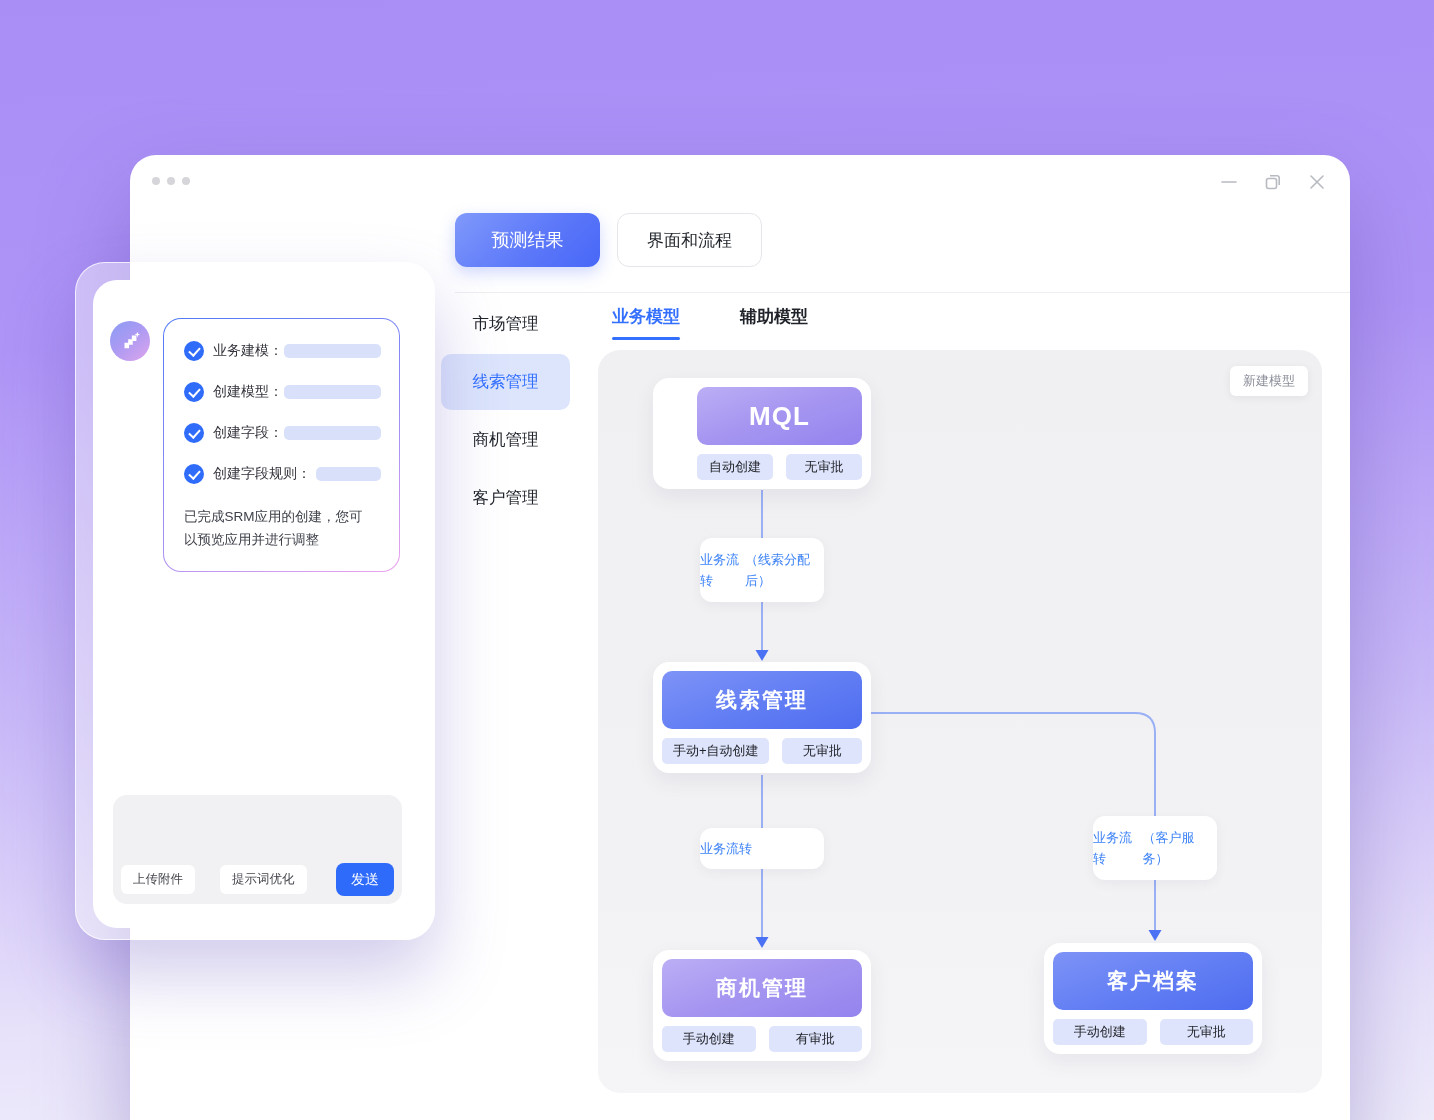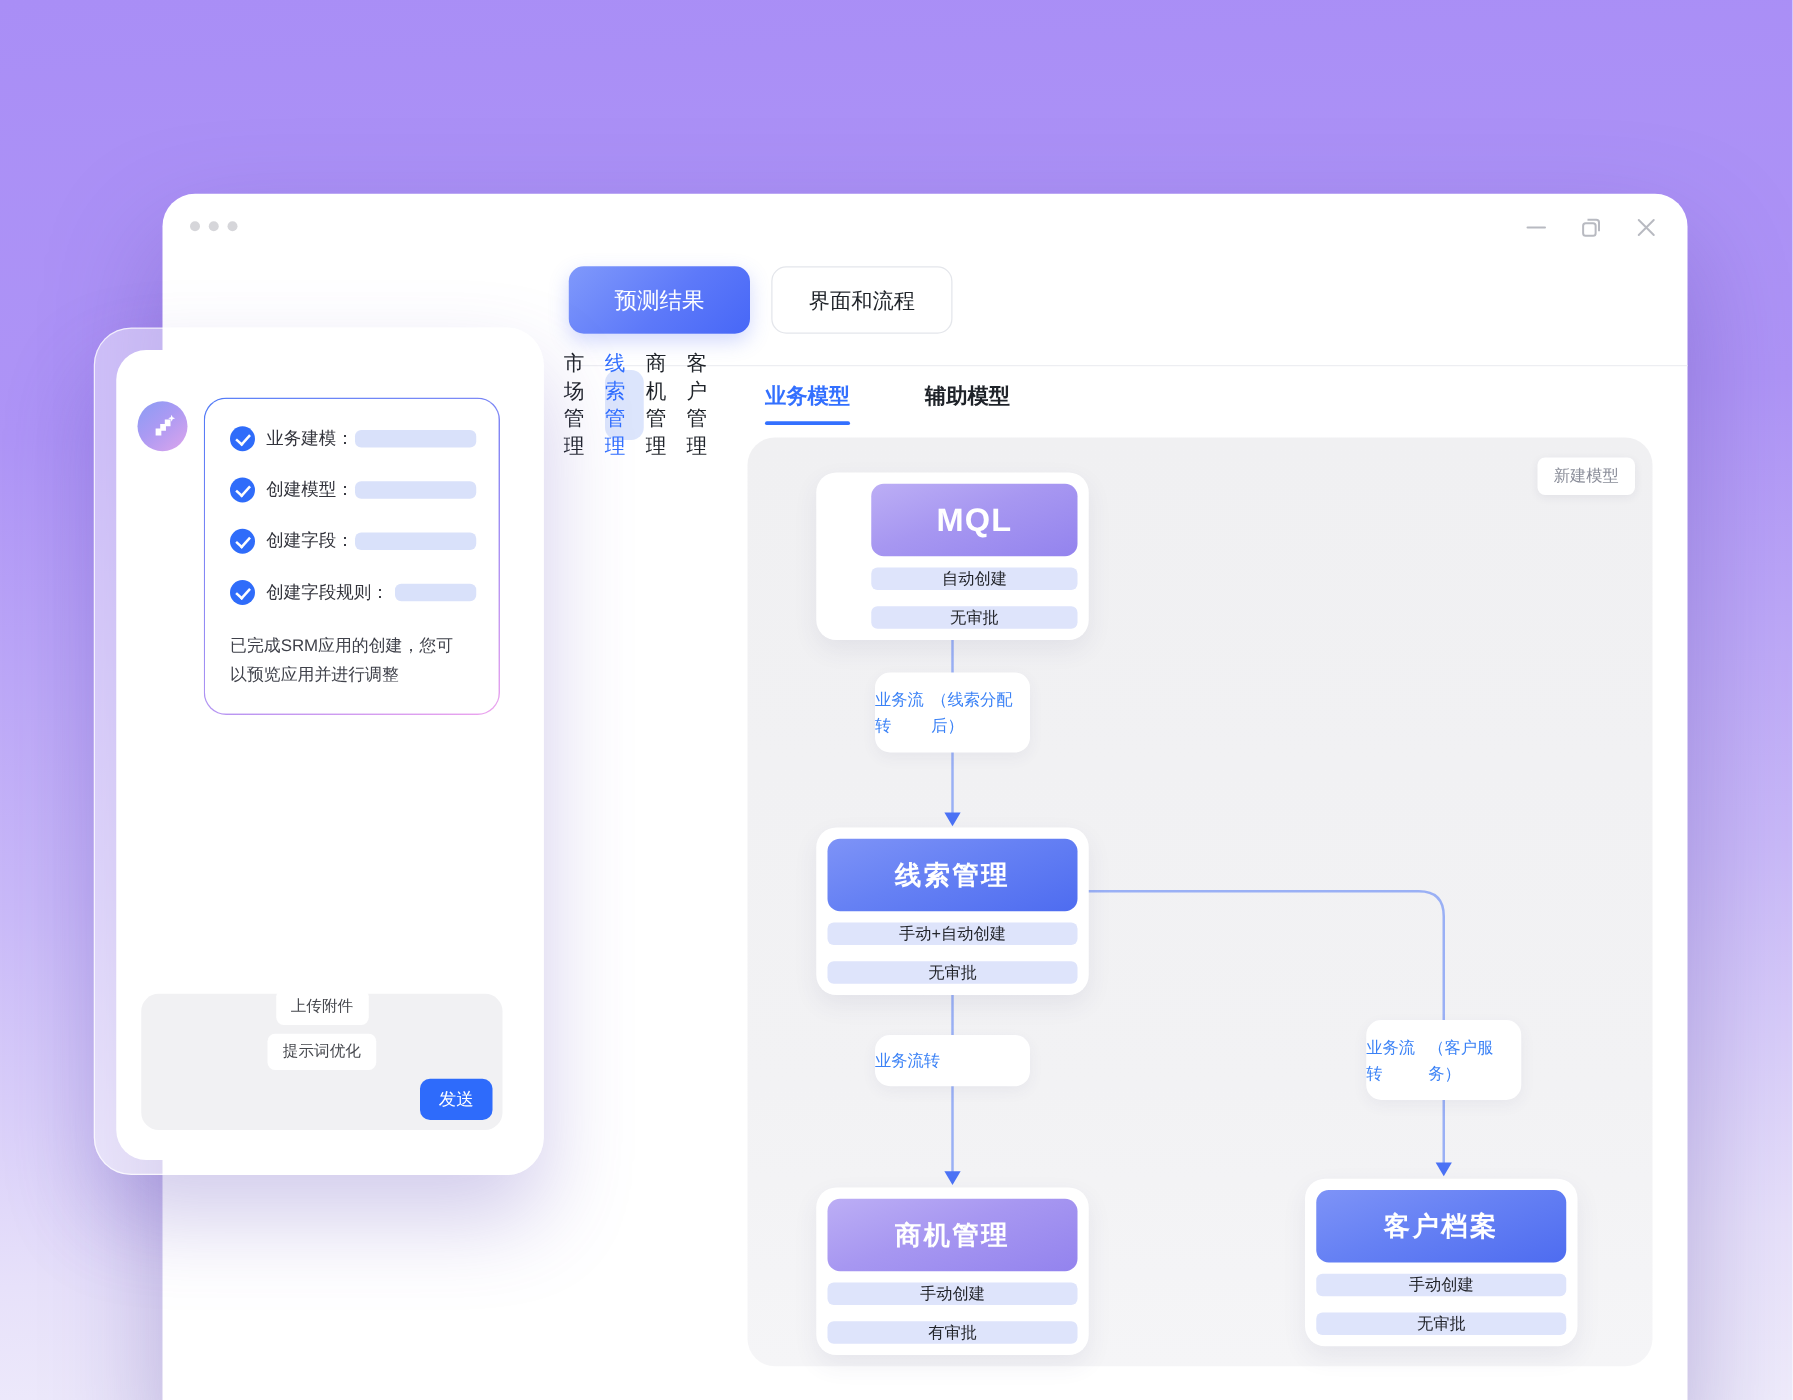--- a/index.html
+++ b/index.html
@@ -18,21 +18,21 @@
 
   
   .top-tabs { position:absolute; left:325px; top:58px; display:flex; gap:17px; }
   .ttab { width:145px; height:54px; border-radius:12px; display:flex; align-items:center; justify-content:center;
     font-size:17px; font-weight:500; color:#1f2329; background:#fff; border:1px solid #e4e6eb; cursor:default; }
   .ttab.active { background:linear-gradient(135deg,#8099fb 0%,#5d79f9 55%,#4767f7 100%);
     color:#fff; border:none; font-size:18px; box-shadow:0 6px 16px rgba(77,105,247,.25); }
   .hdiv { position:absolute; left:325px; right:0; top:137px; height:1px; background:#edeef2; }
 
   
-  .sidebar { position:absolute; left:321px; top:141px; width:129px; display:flex; flex-direction:row; gap:2px; }
+  .sidebar { position:absolute; left:311px; top:141px; width:129px; display:flex; flex-direction:column; gap:2px; }
   .side-item { height:56px; display:flex; align-items:center; justify-content:center;
     font-size:16.5px; font-weight:500; color:#1f2329; border-radius:10px; cursor:default; }
   .side-item.active { background:#dce5fc; color:#3370ff; }
 
   
   .model-tabs { position:absolute; left:472px; top:150px; display:flex; gap:60px;margin-left:10px; }
   .mtab { font-size:17px; font-weight:700; color:#1f2329; position:relative; padding-bottom:12px; cursor:default; }
   .mtab.active { color:#3370ff; }
   .mtab.active::after { content:""; position:absolute; left:0; right:0; bottom:0; height:3.5px;
     border-radius:2px; background:#3370ff; }
@@ -45,21 +45,21 @@
 
   .edges { position:absolute; inset:0; width:724px; height:743px; }
 
   .node { position:absolute; width:218px; background:#fff; border-radius:16px; padding:9px;
     box-shadow:0 8px 20px rgba(60,60,120,.08); }
   .node-head { height:58px; border-radius:10px; display:flex; align-items:center; justify-content:center;
     color:#fff; font-weight:600; font-size:21px; letter-spacing:2px; }
   .node-head.en { font-size:26px; letter-spacing:1px; }
   .grad-purple { background:linear-gradient(160deg,#bcaef5 0%,#a797f1 45%,#9383ee 100%); }
   .grad-blue   { background:linear-gradient(160deg,#7e93f7 0%,#6681f4 45%,#4e6cf0 100%); }
-  .node-tags { display:flex; gap:13px; margin-top:9px;flex-direction:column; }
+  .node-tags { display:flex; gap:13px; margin-top:9px; }
   .node-tag { flex:1; height:26px; border-radius:5px; background:#dee4fb; color:#23252b;
     font-size:13px; display:flex; align-items:center; justify-content:center; }
 
   .edge-label { position:absolute; width:124px; background:#fff; border-radius:12px;
     box-shadow:0 4px 12px rgba(60,60,120,.06); display:flex; flex-direction:row;
     align-items:center; justify-content:flex-start; font-size:13px; color:#3b82f6; line-height:21px; }
 
   
   .chat-outer { position:absolute; left:75px; top:262px; width:360px; height:678px; border-radius:30px;
     background:rgba(255,255,255,.42); border:1px solid rgba(255,255,255,.75);
@@ -77,21 +77,21 @@
   .check { width:20px; height:20px; border-radius:50%; background:#2f6cfa; position:relative; flex:0 0 auto; }
   .check::after { content:""; position:absolute; left:7px; top:4px; width:5px; height:9px;
     border:solid #fff; border-width:0 2px 2px 0; transform:rotate(42deg); }
   .check-label { margin-left:9px; font-size:14px; color:#33343c; white-space:nowrap; }
   .ph-bar { margin-left:auto; height:14px; border-radius:5px; background:#d9e1fa; }
   .ph-wide { width:97px; } .ph-small { width:65px; }
   .bubble-msg { margin-top:1px; font-size:13.5px; line-height:23px; color:#3f414a; padding-right:10px; }
 
   .chat-input { position:absolute; left:20px; top:515px; width:289px; height:109px;
     background:#f1f1f3; border-radius:14px; padding:8px; }
-  .chat-input-row { position:absolute; left:8px; right:8px; bottom:8px; display:flex; gap:7px; align-items:center;flex-direction:column; }
+  .chat-input-row { position:absolute; left:8px; right:8px; bottom:8px; display:flex; gap:25px; align-items:center; }
   .mini-btn { height:29px; padding:0 12px; background:#fff; border-radius:6px; border:none;
     font-size:12.5px; color:#45474d; display:flex; align-items:center; font-family:inherit; }
   .send-btn { margin-left:auto; width:58px; height:33px; background:#2e6bfb; border:none; border-radius:8px;
     color:#fff; font-size:14px; display:flex; align-items:center; justify-content:center; font-family:inherit; }
 </style>
 </head>
 <body>
 
 <div class="window">
 

